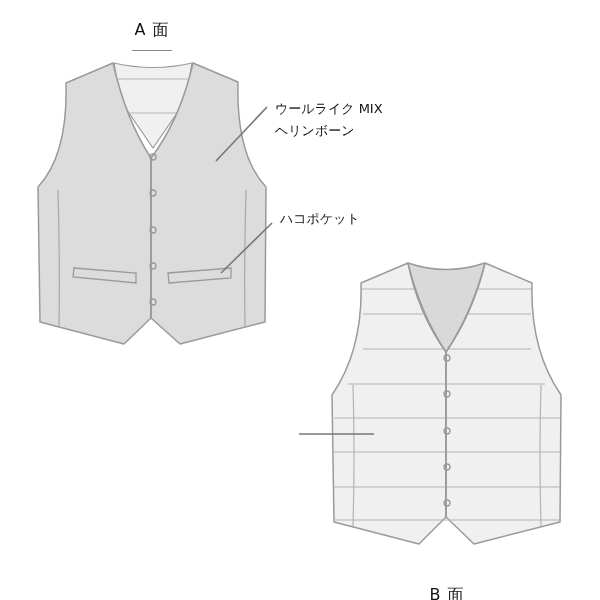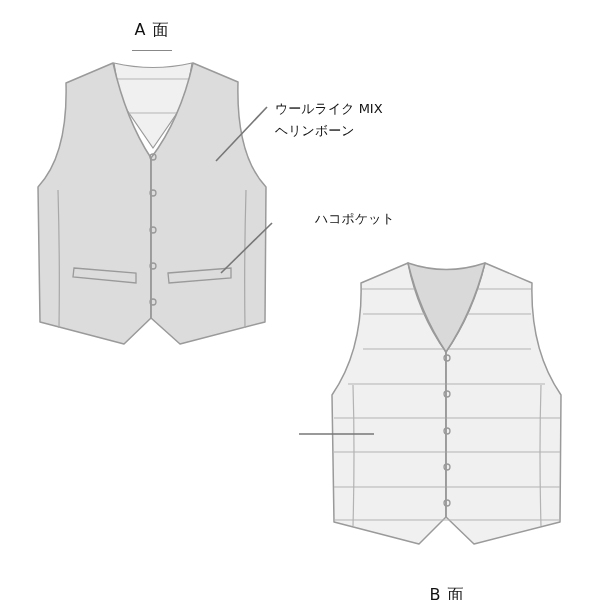--- a/index.html
+++ b/index.html
@@ -33,21 +33,21 @@
     .side-title.a { left: 132px; top: 20px; width: 40px; }
     .side-title.b { left: 427px; top: 585px; width: 40px; }
     .label {
       position: absolute;
       font-size: 13px;
       line-height: 22px;
       white-space: nowrap;
       color: #111111;
     }
     .label.wool { left: 275px; top: 98px; }
-    .label.pocket { left: 280px; top: 208px; margin-left: 35px; }
+    .label.pocket { left: 280px; top: 208px; }
     .label.taffeta { left: 148px; top: 424px; }
     svg { position: absolute; left: 0; top: 0; }
   </style>
 </head>
 <body>
 
 <div class="stage">
 
   <div class="side-title a">
     <span>A 面</span>

